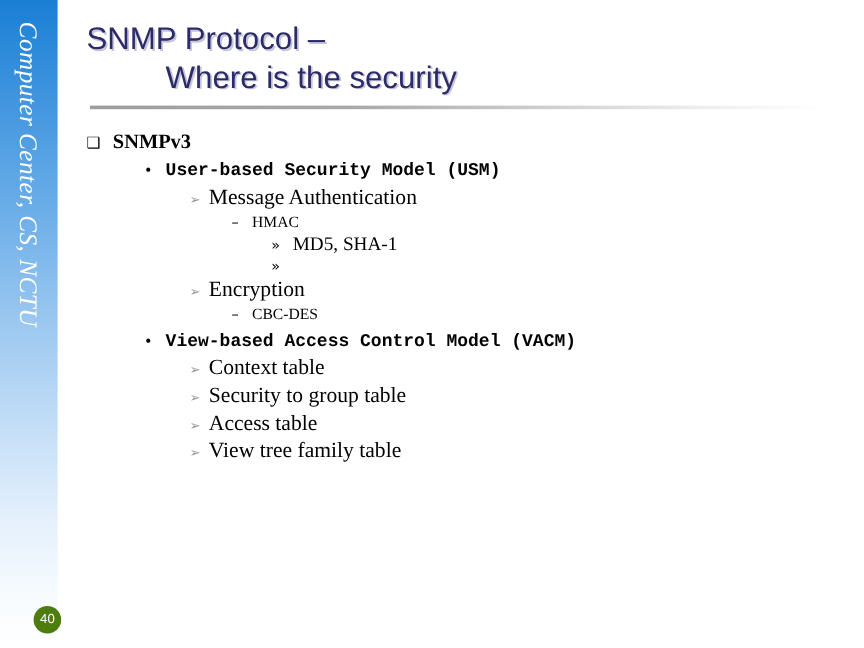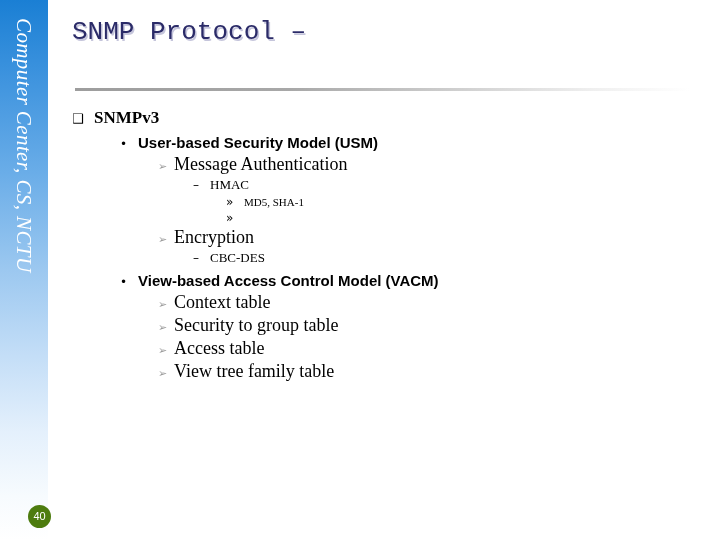--- a/index.html
+++ b/index.html
@@ -68,21 +68,21 @@
 
   
   #title-block {
     position: absolute;
     left: 48px;
     top: 16px;
     width: 672px;
   }
   .title-line {
     color: #2b2b68;
-    font-family: Liberation Mono, monospace;
+    font-family: Liberation Sans, sans-serif;
     font-size: 26px;
     font-weight: normal;
     line-height: 32px;
     white-space: nowrap;
     text-shadow: 1.5px 1.5px 0 rgba(150,150,190,0.55);
   }
   #title-line-1 { padding-left: 24px; }
   #title-line-2 { padding-left: 90px; }
 
   #title-rule {
@@ -132,21 +132,21 @@
   .lvl2 .bullet {
     width: 18px;
     font-family: "DejaVu Sans", sans-serif;
     font-size: 12px;
     color: #000000;
   }
   .lvl2 .txt {
     font-size: 15px;
     font-weight: bold;
     color: #000000;
-    font-family: Liberation Sans, sans-serif;
+    font-family: Liberation Mono, monospace;
   }
 
   
   .lvl3 { padding-left: 110px; margin-bottom: 2px; }
   .lvl3 .bullet {
     width: 16px;
     font-family: "DejaVu Sans", sans-serif;
     font-size: 11px;
     color: #9a9a9a;
   }
@@ -172,38 +172,39 @@
 
   
   .lvl5 { padding-left: 178px; margin-bottom: 2px; }
   .lvl5 .bullet {
     width: 18px;
     font-family: "DejaVu Sans", sans-serif;
     font-size: 12px;
     color: #000000;
   }
   .lvl5 .txt {
-    font-size: 11px;
+    font-size: 16px;
     color: #000000;
     font-family: "Liberation Serif", "DejaVu Serif", serif;
   }
 </style>
 </head>
 <body>
 
 <div id="slide">
 
   <div id="sidebar">
     <div id="sidebar-label">Computer Center, CS, NCTU</div>
   </div>
 
   <div id="page-badge">40</div>
 
   <div id="title-block">
     <div class="title-line" id="title-line-1">SNMP Protocol –</div>
+    <div class="title-line" id="title-line-2">Where is the security</div>
   </div>
 
   <div id="title-rule"></div>
 
   <div id="body">
       <div class="row lvl1">
         <span class="bullet">❑</span>
         <span class="txt">SNMPv3</span>
       </div>
       <div class="row lvl2">

